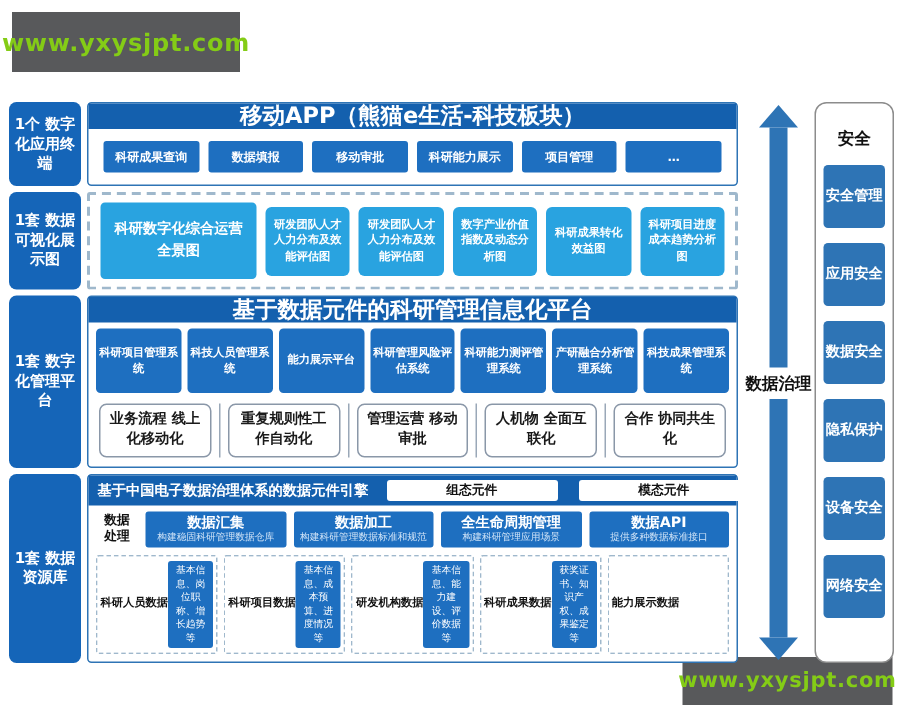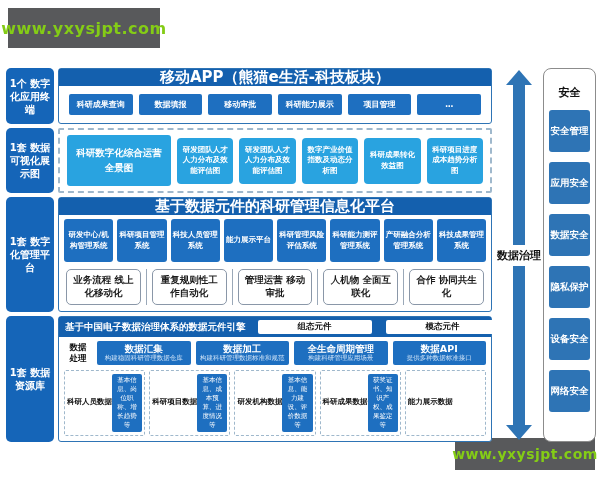--- a/index.html
+++ b/index.html
@@ -116,21 +116,20 @@
     <div class="viz-item">数字产业价值指数及动态分析图</div>
     <div class="viz-item">科研成果转化效益图</div>
     <div class="viz-item">科研项目进度成本趋势分析图</div>
   </div>
 </div>
 
 <div class="row" style="top:197px;height:115px;">
   <div class="sect">
     <div class="hdr">基于数据元件的科研管理信息化平台</div>
     <div class="sysrow">
-      <div class="sys">研发中心/机构管理系统</div>
       <div class="sys">科研项目管理系统</div>
       <div class="sys">科技人员管理系统</div>
       <div class="sys">能力展示平台</div>
       <div class="sys">科研管理风险评估系统</div>
       <div class="sys">科研能力测评管理系统</div>
       <div class="sys">产研融合分析管理系统</div>
       <div class="sys">科技成果管理系统</div>
     </div>
     <div class="featrow">
       <div class="featcell">

